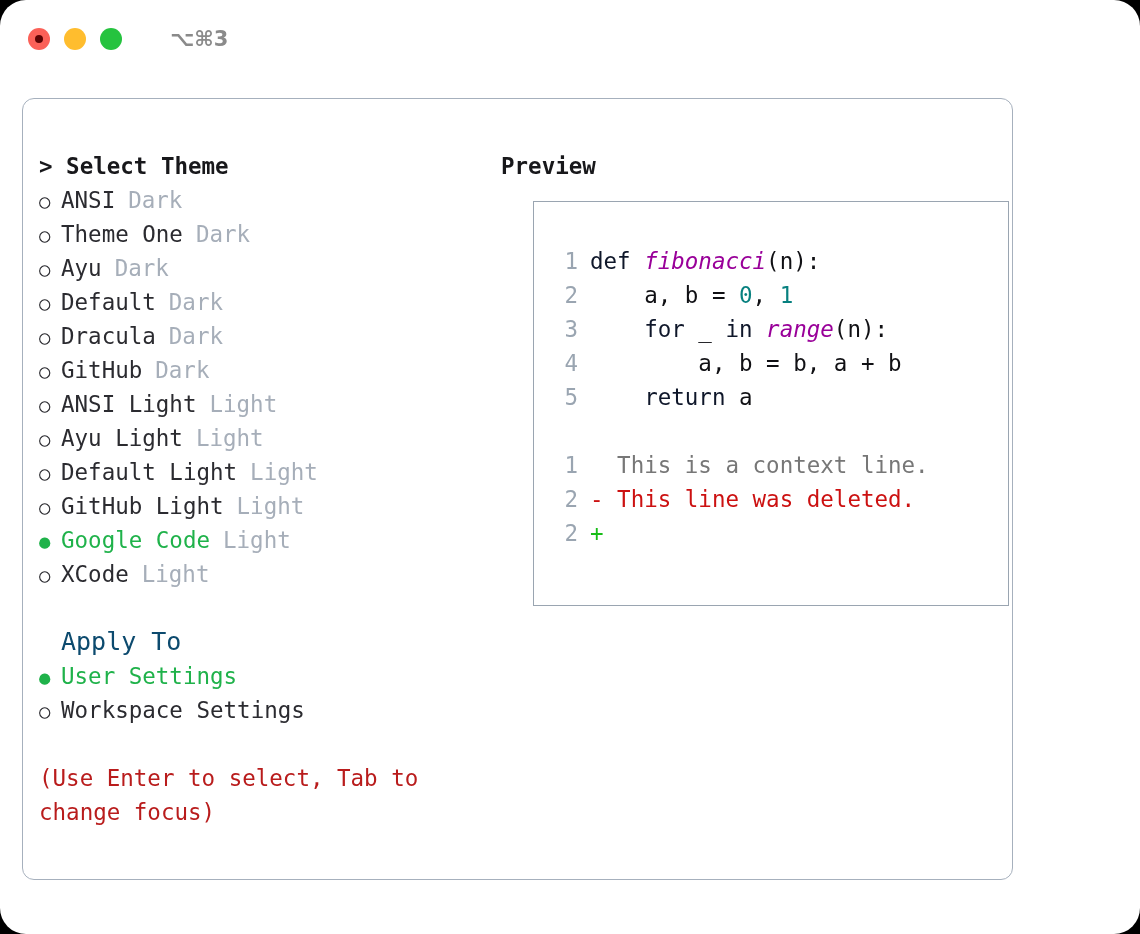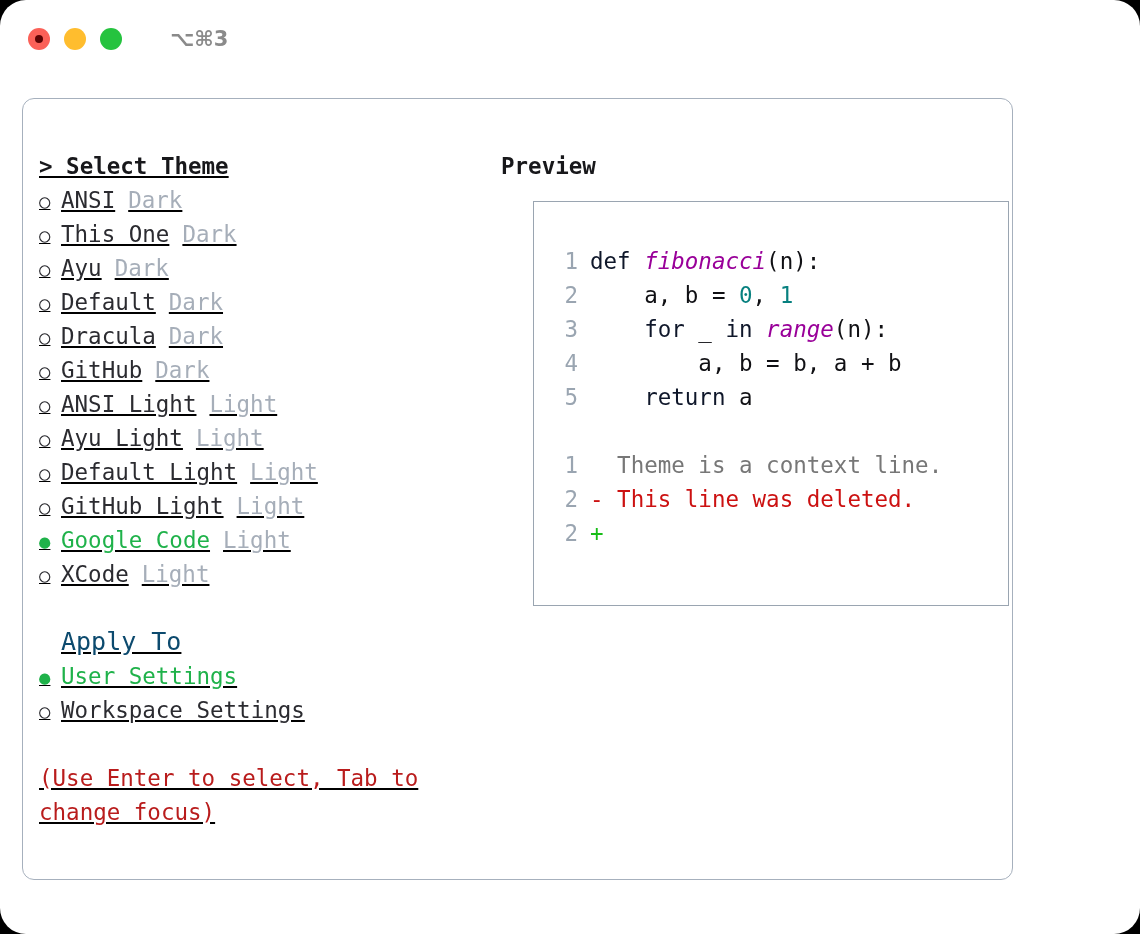--- a/index.html
+++ b/index.html
@@ -76,21 +76,20 @@
     border-radius: 12px;
     box-sizing: border-box;
   }
 
   
   #left-col {
     position: absolute;
     left: 16px;
     top: 50px;
     width: 450px;
-    text-decoration: underline;
   }
   #right-col {
     position: absolute;
     left: 478px;
     top: 50px;
     width: 500px;
   }
 
   .heading {
     font-size: 22.5px;
@@ -204,21 +203,21 @@
   </div>
 
   <div id="panel">
 
     <div id="left-col">
 
       <div class="heading">&gt; Select Theme</div>
 
       <div id="theme-list">
           <div class="theme-row"><span class="bullet">○</span><span class="theme-name">ANSI</span><span class="theme-variant">Dark</span></div>
-          <div class="theme-row"><span class="bullet">○</span><span class="theme-name">This One</span><span class="theme-variant">Dark</span></div>
+          <div class="theme-row"><span class="bullet">○</span><span class="theme-name">Theme One</span><span class="theme-variant">Dark</span></div>
           <div class="theme-row"><span class="bullet">○</span><span class="theme-name">Ayu</span><span class="theme-variant">Dark</span></div>
           <div class="theme-row"><span class="bullet">○</span><span class="theme-name">Default</span><span class="theme-variant">Dark</span></div>
           <div class="theme-row"><span class="bullet">○</span><span class="theme-name">Dracula</span><span class="theme-variant">Dark</span></div>
           <div class="theme-row"><span class="bullet">○</span><span class="theme-name">GitHub</span><span class="theme-variant">Dark</span></div>
           <div class="theme-row"><span class="bullet">○</span><span class="theme-name">ANSI Light</span><span class="theme-variant">Light</span></div>
           <div class="theme-row"><span class="bullet">○</span><span class="theme-name">Ayu Light</span><span class="theme-variant">Light</span></div>
           <div class="theme-row"><span class="bullet">○</span><span class="theme-name">Default Light</span><span class="theme-variant">Light</span></div>
           <div class="theme-row"><span class="bullet">○</span><span class="theme-name">GitHub Light</span><span class="theme-variant">Light</span></div>
           <div class="theme-row selected"><span class="bullet on">●</span><span class="theme-name">Google Code</span><span class="theme-variant">Light</span></div>
           <div class="theme-row"><span class="bullet">○</span><span class="theme-name">XCode</span><span class="theme-variant">Light</span></div>
@@ -245,21 +244,21 @@
         <div id="code-area">
           <div id="code-lines">
               <div class="code-line"><span class="lineno">1</span><span class="tok-kw">def </span><span class="tok-fn">fibonacci</span><span class="tok-pl">(n):</span></div>
               <div class="code-line"><span class="lineno">2</span><span class="tok-pl">    a, b = </span><span class="tok-num">0</span><span class="tok-pl">, </span><span class="tok-num">1</span></div>
               <div class="code-line"><span class="lineno">3</span><span class="tok-pl">    </span><span class="tok-kw">for</span><span class="tok-pl"> _ </span><span class="tok-kw">in</span><span class="tok-pl"> </span><span class="tok-fn">range</span><span class="tok-pl">(n):</span></div>
               <div class="code-line"><span class="lineno">4</span><span class="tok-pl">        a, b = b, a + b</span></div>
               <div class="code-line"><span class="lineno">5</span><span class="tok-pl">    </span><span class="tok-kw">return</span><span class="tok-pl"> a</span></div>
             </div>
           <div class="diff-gap"></div>
           <div id="diff-lines">
-              <div class="code-line"><span class="lineno">1</span><span class="tok-ctx">  </span><span class="tok-ctx">Theme is a context line.</span></div>
+              <div class="code-line"><span class="lineno">1</span><span class="tok-ctx">  </span><span class="tok-ctx">This is a context line.</span></div>
               <div class="code-line"><span class="lineno">2</span><span class="tok-del">- </span><span class="tok-del">This line was deleted.</span></div>
               <div class="code-line"><span class="lineno">2</span><span class="tok-add">+ </span></div>
             </div>
         </div>
       </div>
 
     </div>
 
   </div>
 </div>

